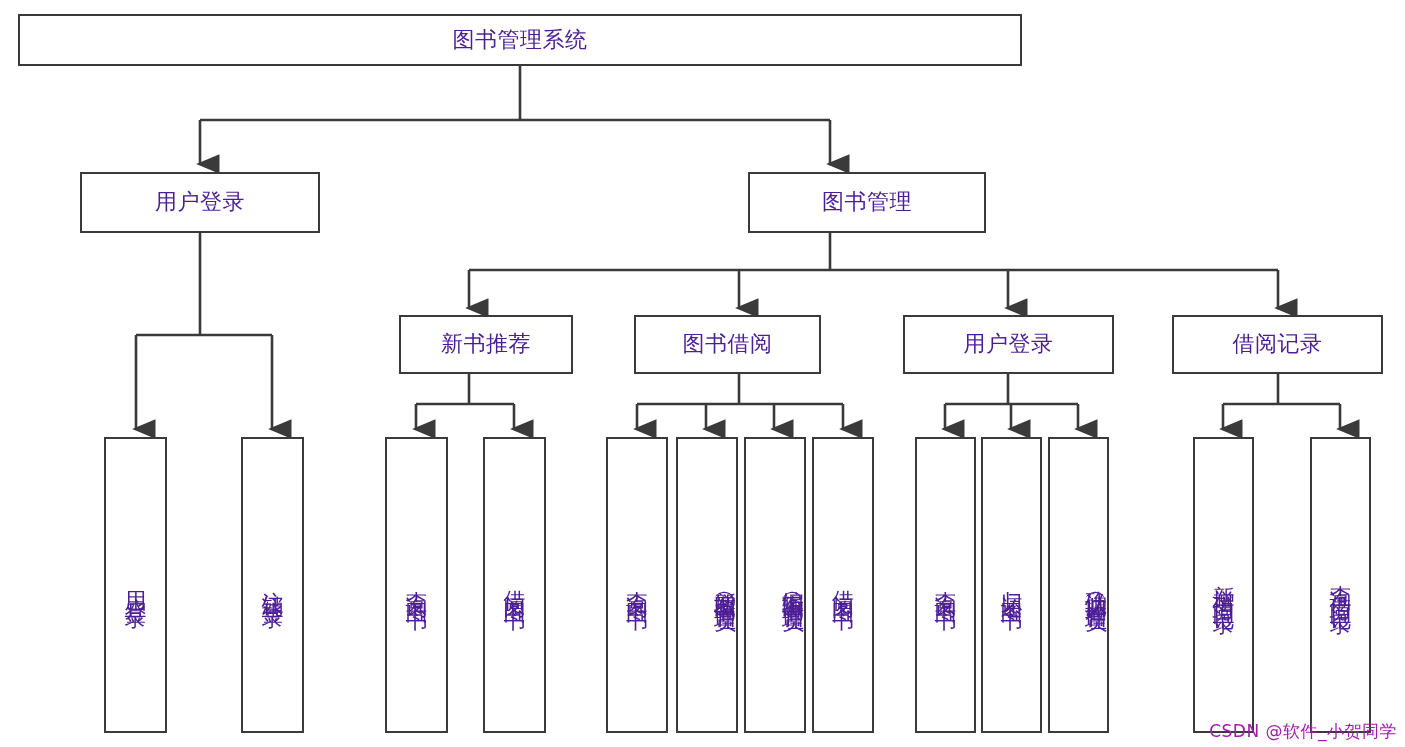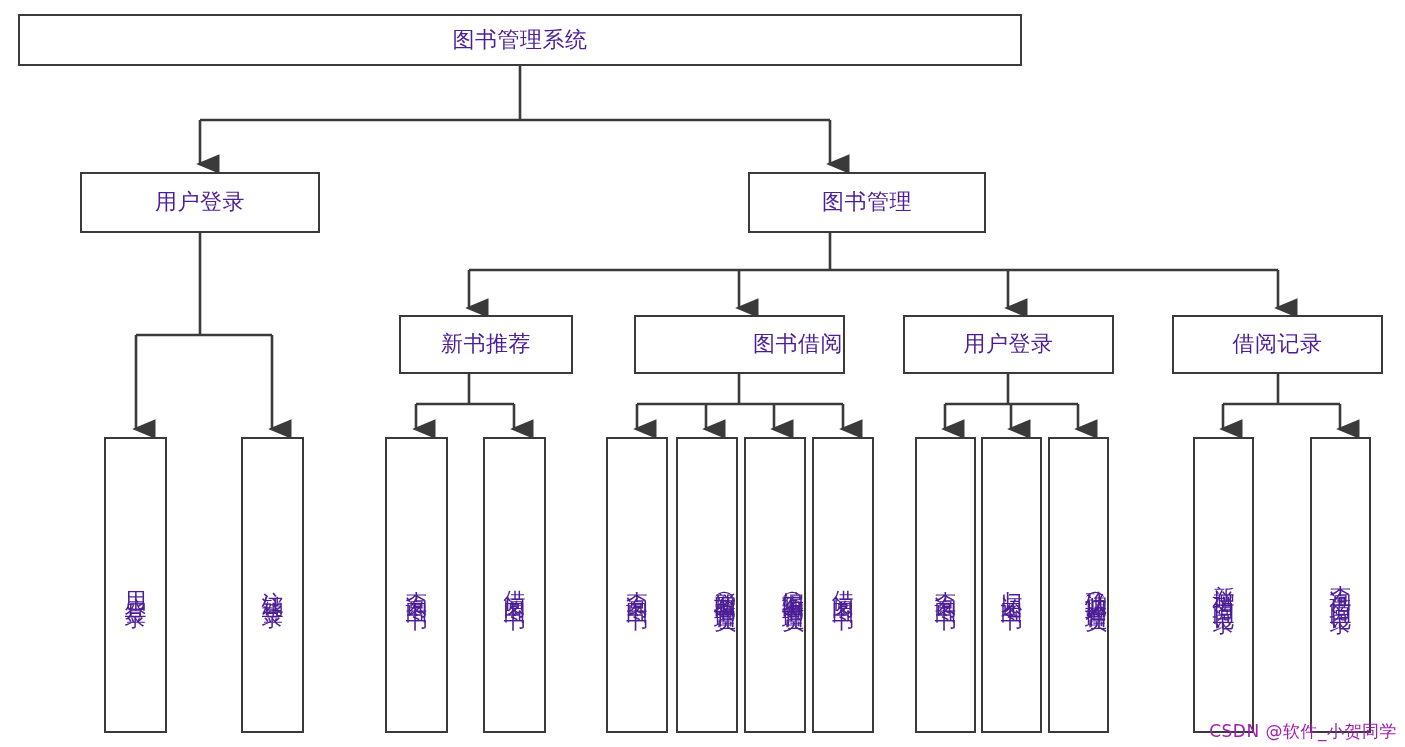--- a/index.html
+++ b/index.html
@@ -131,21 +131,21 @@
   <div class="node node-h" style="left:80px; top:172px; width:240px; height:61px;">
     <span>用户登录</span>
   </div>
   <div class="node node-h" style="left:748px; top:172px; width:238px; height:61px;">
     <span>图书管理</span>
   </div>
 
   <div class="node node-h" style="left:362px; top:315px; width:174px; height:59px;margin-left:37px;">
     <span>新书推荐</span>
   </div>
-  <div class="node node-h" style="left:634px; top:315px; width:211px; height:59px;justify-content:flex-end;">
+  <div class="node node-h" style="left:634px; top:315px; width:187px; height:59px;">
     <span>图书借阅</span>
   </div>
   <div class="node node-h" style="left:903px; top:315px; width:211px; height:59px;">
     <span>用户登录</span>
   </div>
   <div class="node node-h" style="left:1172px; top:315px; width:211px; height:59px;">
     <span>借阅记录</span>
   </div>
 
   <div class="node node-v mid" style="left:104px; top:437px; width:63px; height:296px;">

